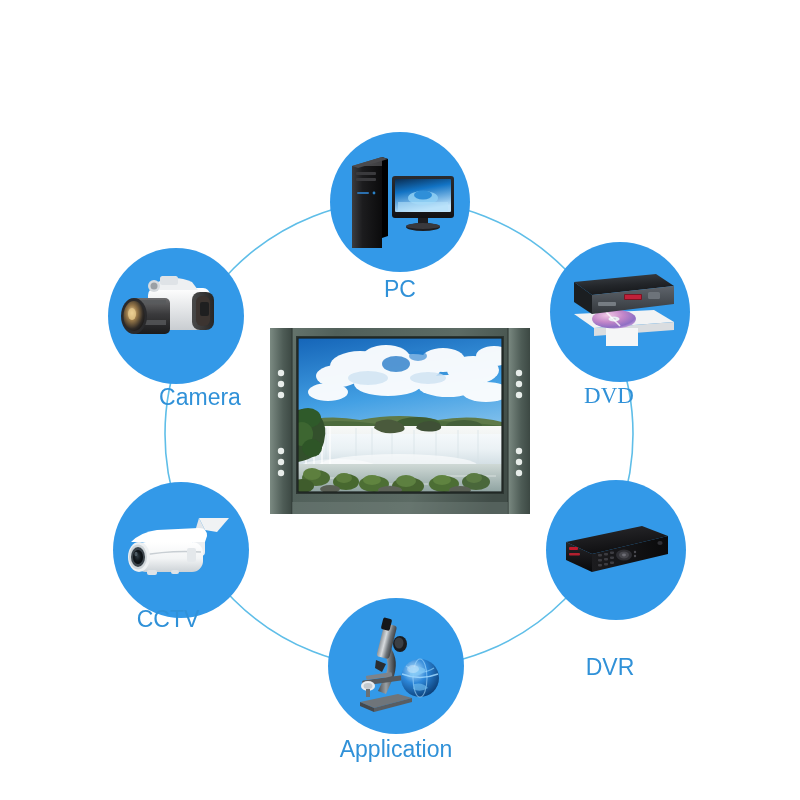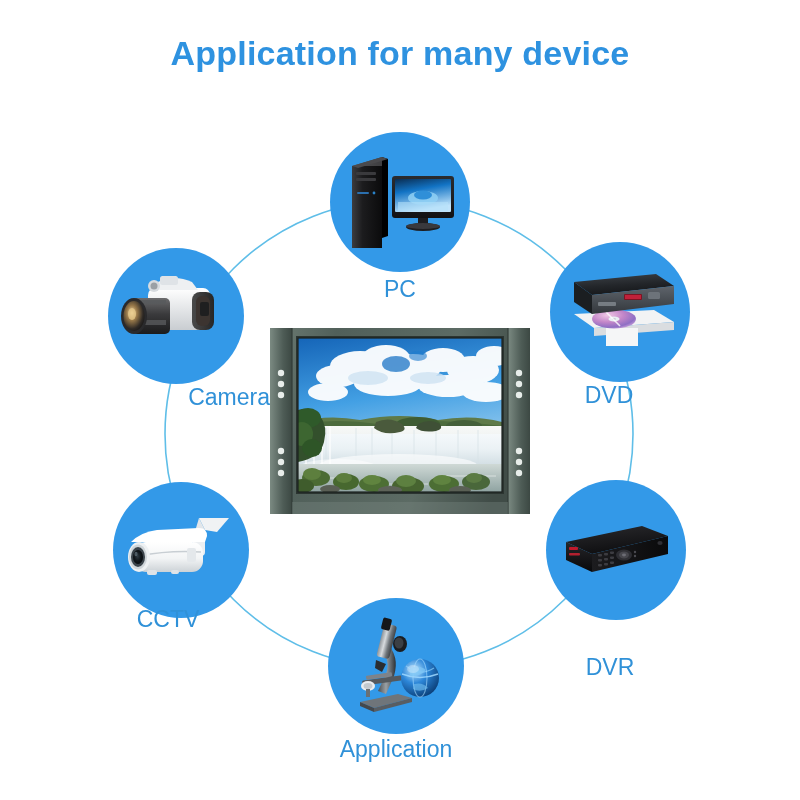--- a/index.html
+++ b/index.html
@@ -73,21 +73,20 @@
     width: 264px;
     height: 197px;
   }
   #monitor svg { display: block; }
 </style>
 </head>
 <body>
 
 <div id="stage">
 
-  <div id="page-title">Application for many device</div>
 
   <svg id="ring-svg" viewBox="0 0 800 800">
     <circle cx="399" cy="434" r="234" fill="none" stroke="#5FBEE8" stroke-width="1.6"></circle>
   </svg>
 
   <div class="node">
     <div class="bubble" style="left:330px;top:132px;width:140px;height:140px;">
       <svg width="140" height="140" viewBox="0 0 140 140">
         <defs>
           <linearGradient id="towerG" x1="0" y1="0" x2="1" y2="0">
@@ -172,21 +171,21 @@
         <rect x="24" y="50" width="38" height="36" rx="5" fill="url(#barrelG)"></rect>
         <rect x="28" y="52" width="30" height="4" fill="#585a5c" opacity="0.8"></rect>
         <rect x="28" y="72" width="30" height="5" fill="#57595b" opacity="0.8"></rect>
         <ellipse cx="26" cy="68" rx="13" ry="18" fill="#2a2a2c"></ellipse>
         <ellipse cx="26" cy="68" rx="10.5" ry="15" fill="url(#lensGlass)"></ellipse>
         <ellipse cx="24" cy="66" rx="4" ry="6" fill="#e8c98a" opacity="0.75"></ellipse>
 
         <rect x="92" y="54" width="9" height="14" rx="2" fill="#1f1f20"></rect>
       </svg>
     </div>
-    <div class="node-label" style="left:130px;top:386px;width:140px;text-align:right;">Camera</div>
+    <div class="node-label" style="left:130px;top:386px;width:140px;">Camera</div>
   </div>
 
   <div class="node">
     <div class="bubble" style="left:550px;top:242px;width:140px;height:140px;">
       <svg width="140" height="140" viewBox="0 0 140 140">
         <defs>
           <linearGradient id="dvdTop" x1="0" y1="0" x2="0.3" y2="1">
             <stop offset="0%" stop-color="#3e4349"></stop>
             <stop offset="60%" stop-color="#23262a"></stop>
             <stop offset="100%" stop-color="#16181b"></stop>
@@ -216,21 +215,21 @@
 
         <polygon points="42,53 124,44 124,62 42,72" fill="url(#dvdFront)"></polygon>
         <polygon points="24,40 42,53 42,72 24,60" fill="#1b1e21"></polygon>
 
         <rect x="74" y="52" width="18" height="6" rx="1" fill="#7c1423"></rect>
         <rect x="75" y="53" width="16" height="4" fill="#c0213a"></rect>
         <rect x="98" y="50" width="12" height="7" rx="1.5" fill="#6d737a"></rect>
         <rect x="48" y="60" width="18" height="4" rx="1" fill="#9aa0a6" opacity="0.6"></rect>
       </svg>
     </div>
-    <div class="node-label" style="left:539px;top:384px;width:140px;">DVD</div>
+    <div class="node-label" style="left:539px;top:384px;width:140px;font-family:Liberation Serif, serif;">DVD</div>
   </div>
 
   <div class="node">
     <div class="bubble" style="left:113px;top:482px;width:136px;height:136px;">
       <svg width="136" height="136" viewBox="0 0 136 136">
         <defs>
           <linearGradient id="camBody" x1="0" y1="0" x2="0" y2="1">
             <stop offset="0%" stop-color="#ffffff"></stop>
             <stop offset="55%" stop-color="#f2f4f5"></stop>
             <stop offset="100%" stop-color="#ccd2d6"></stop>

